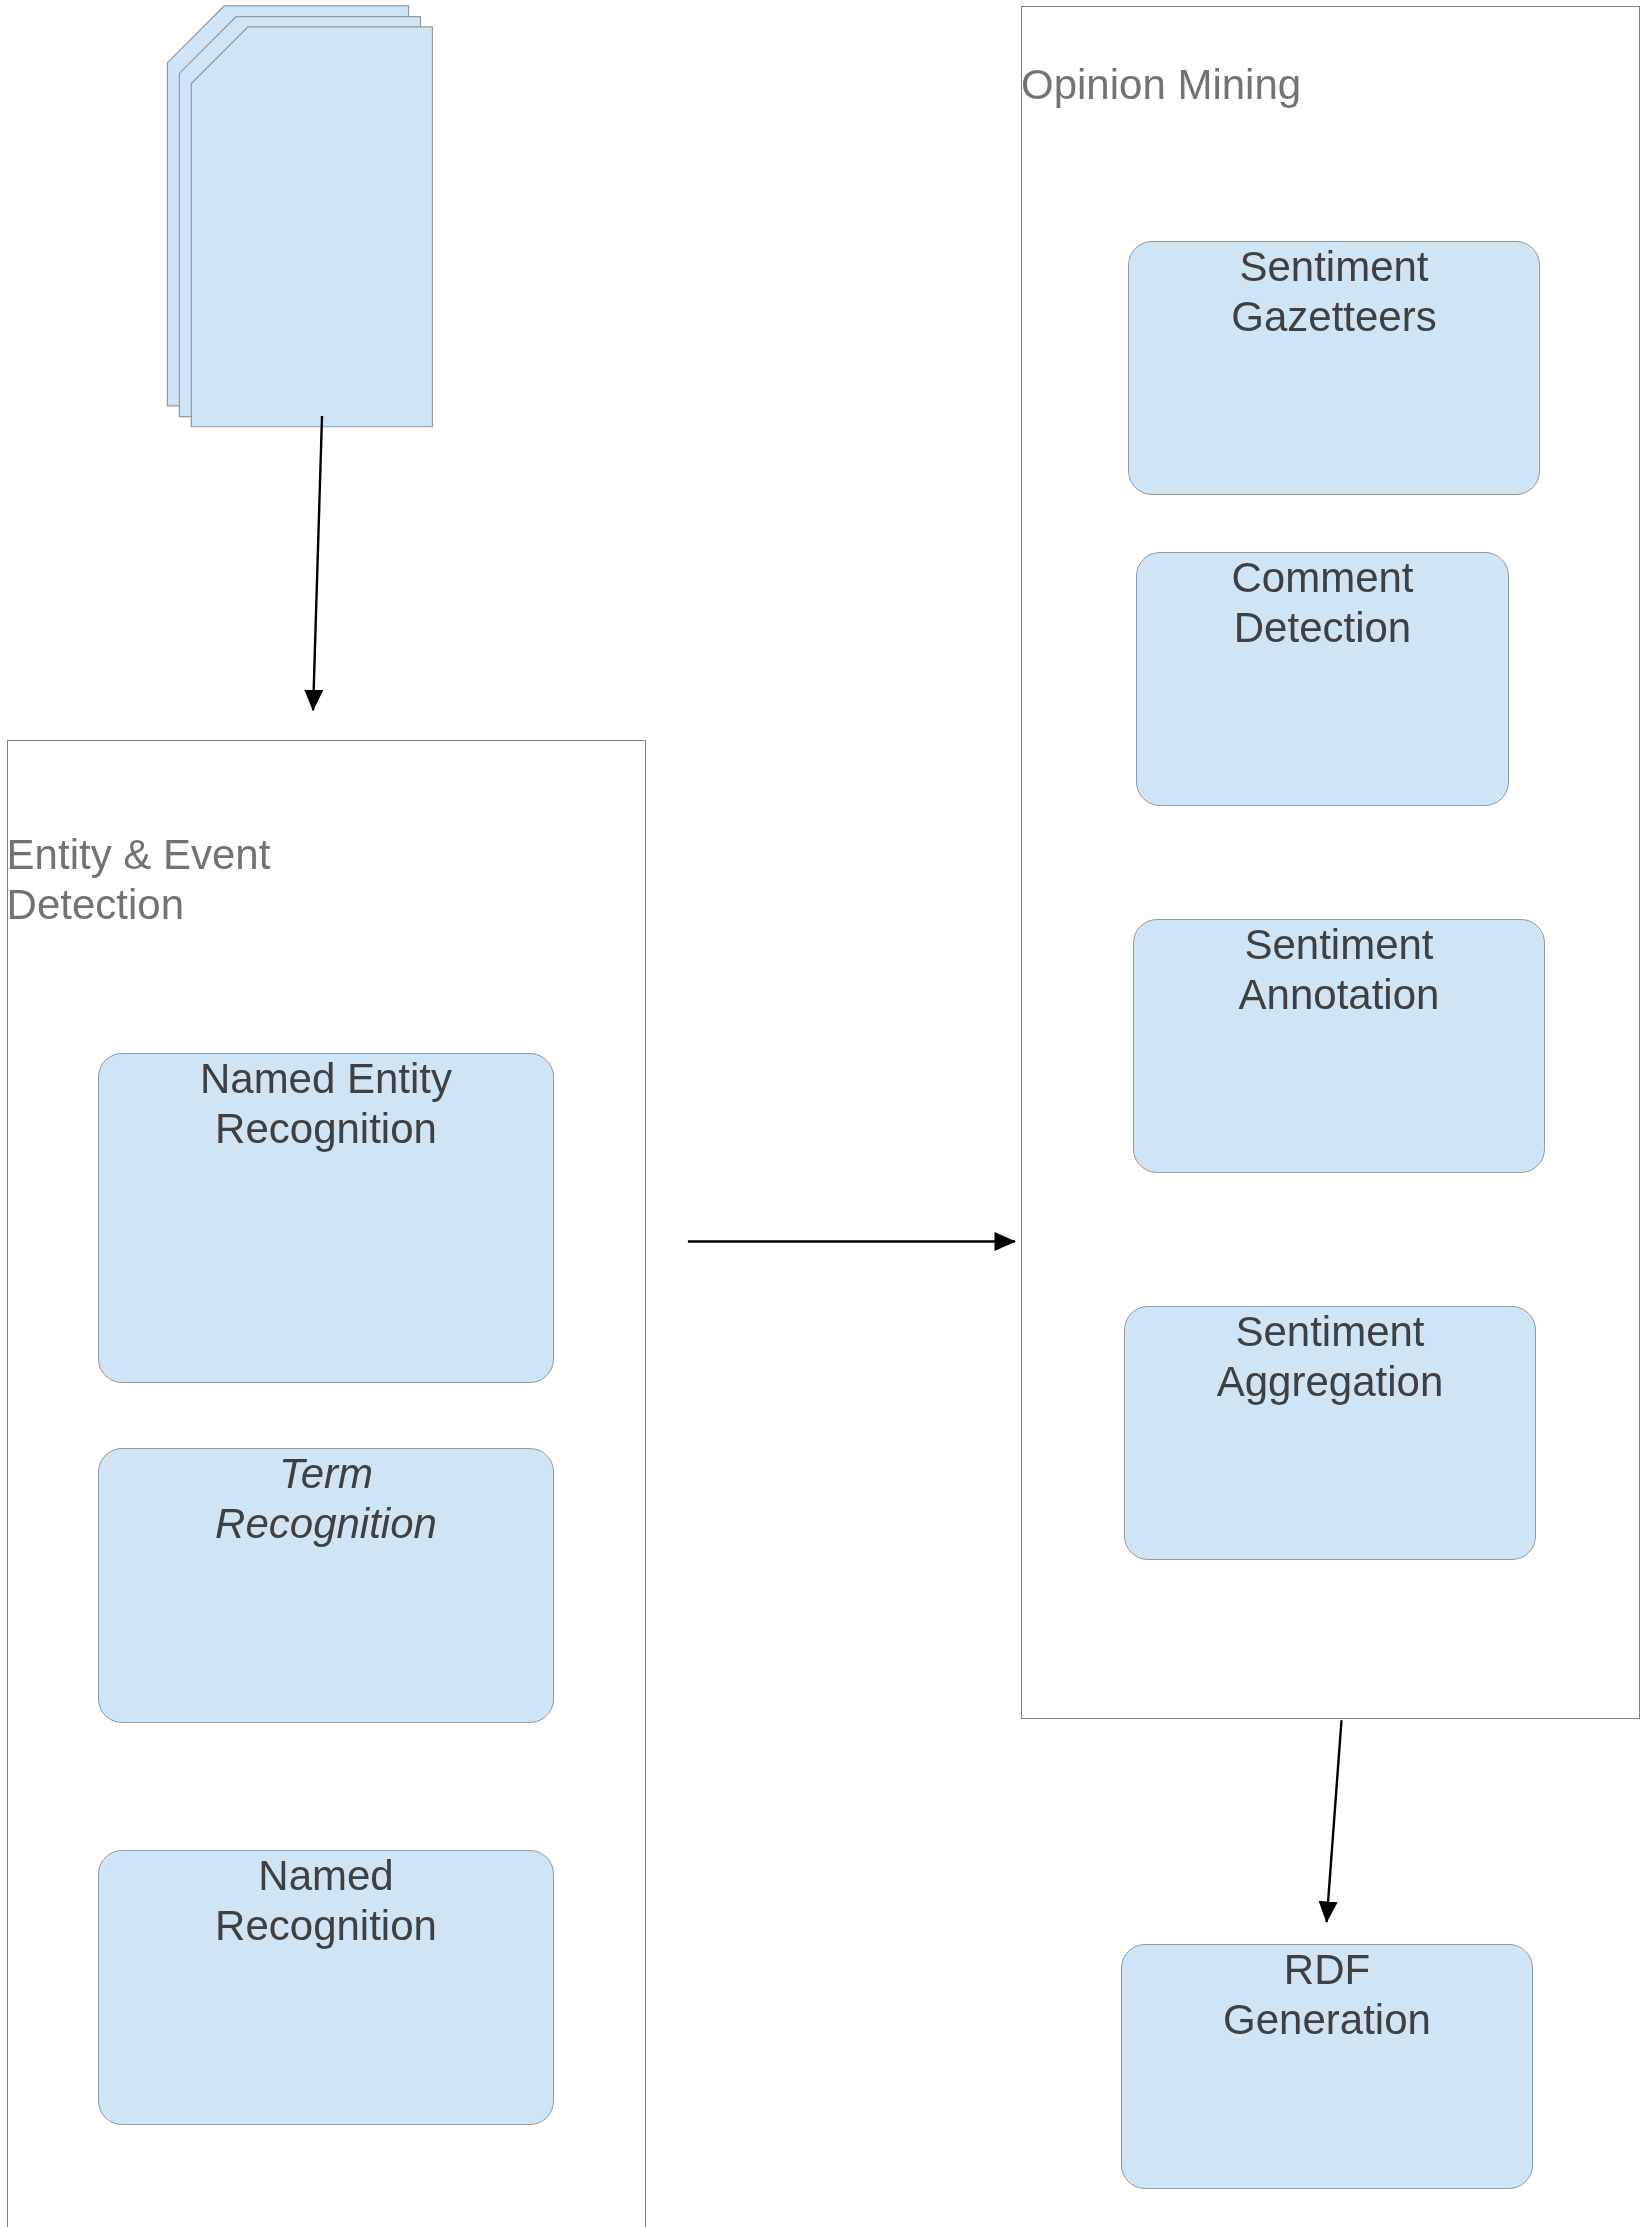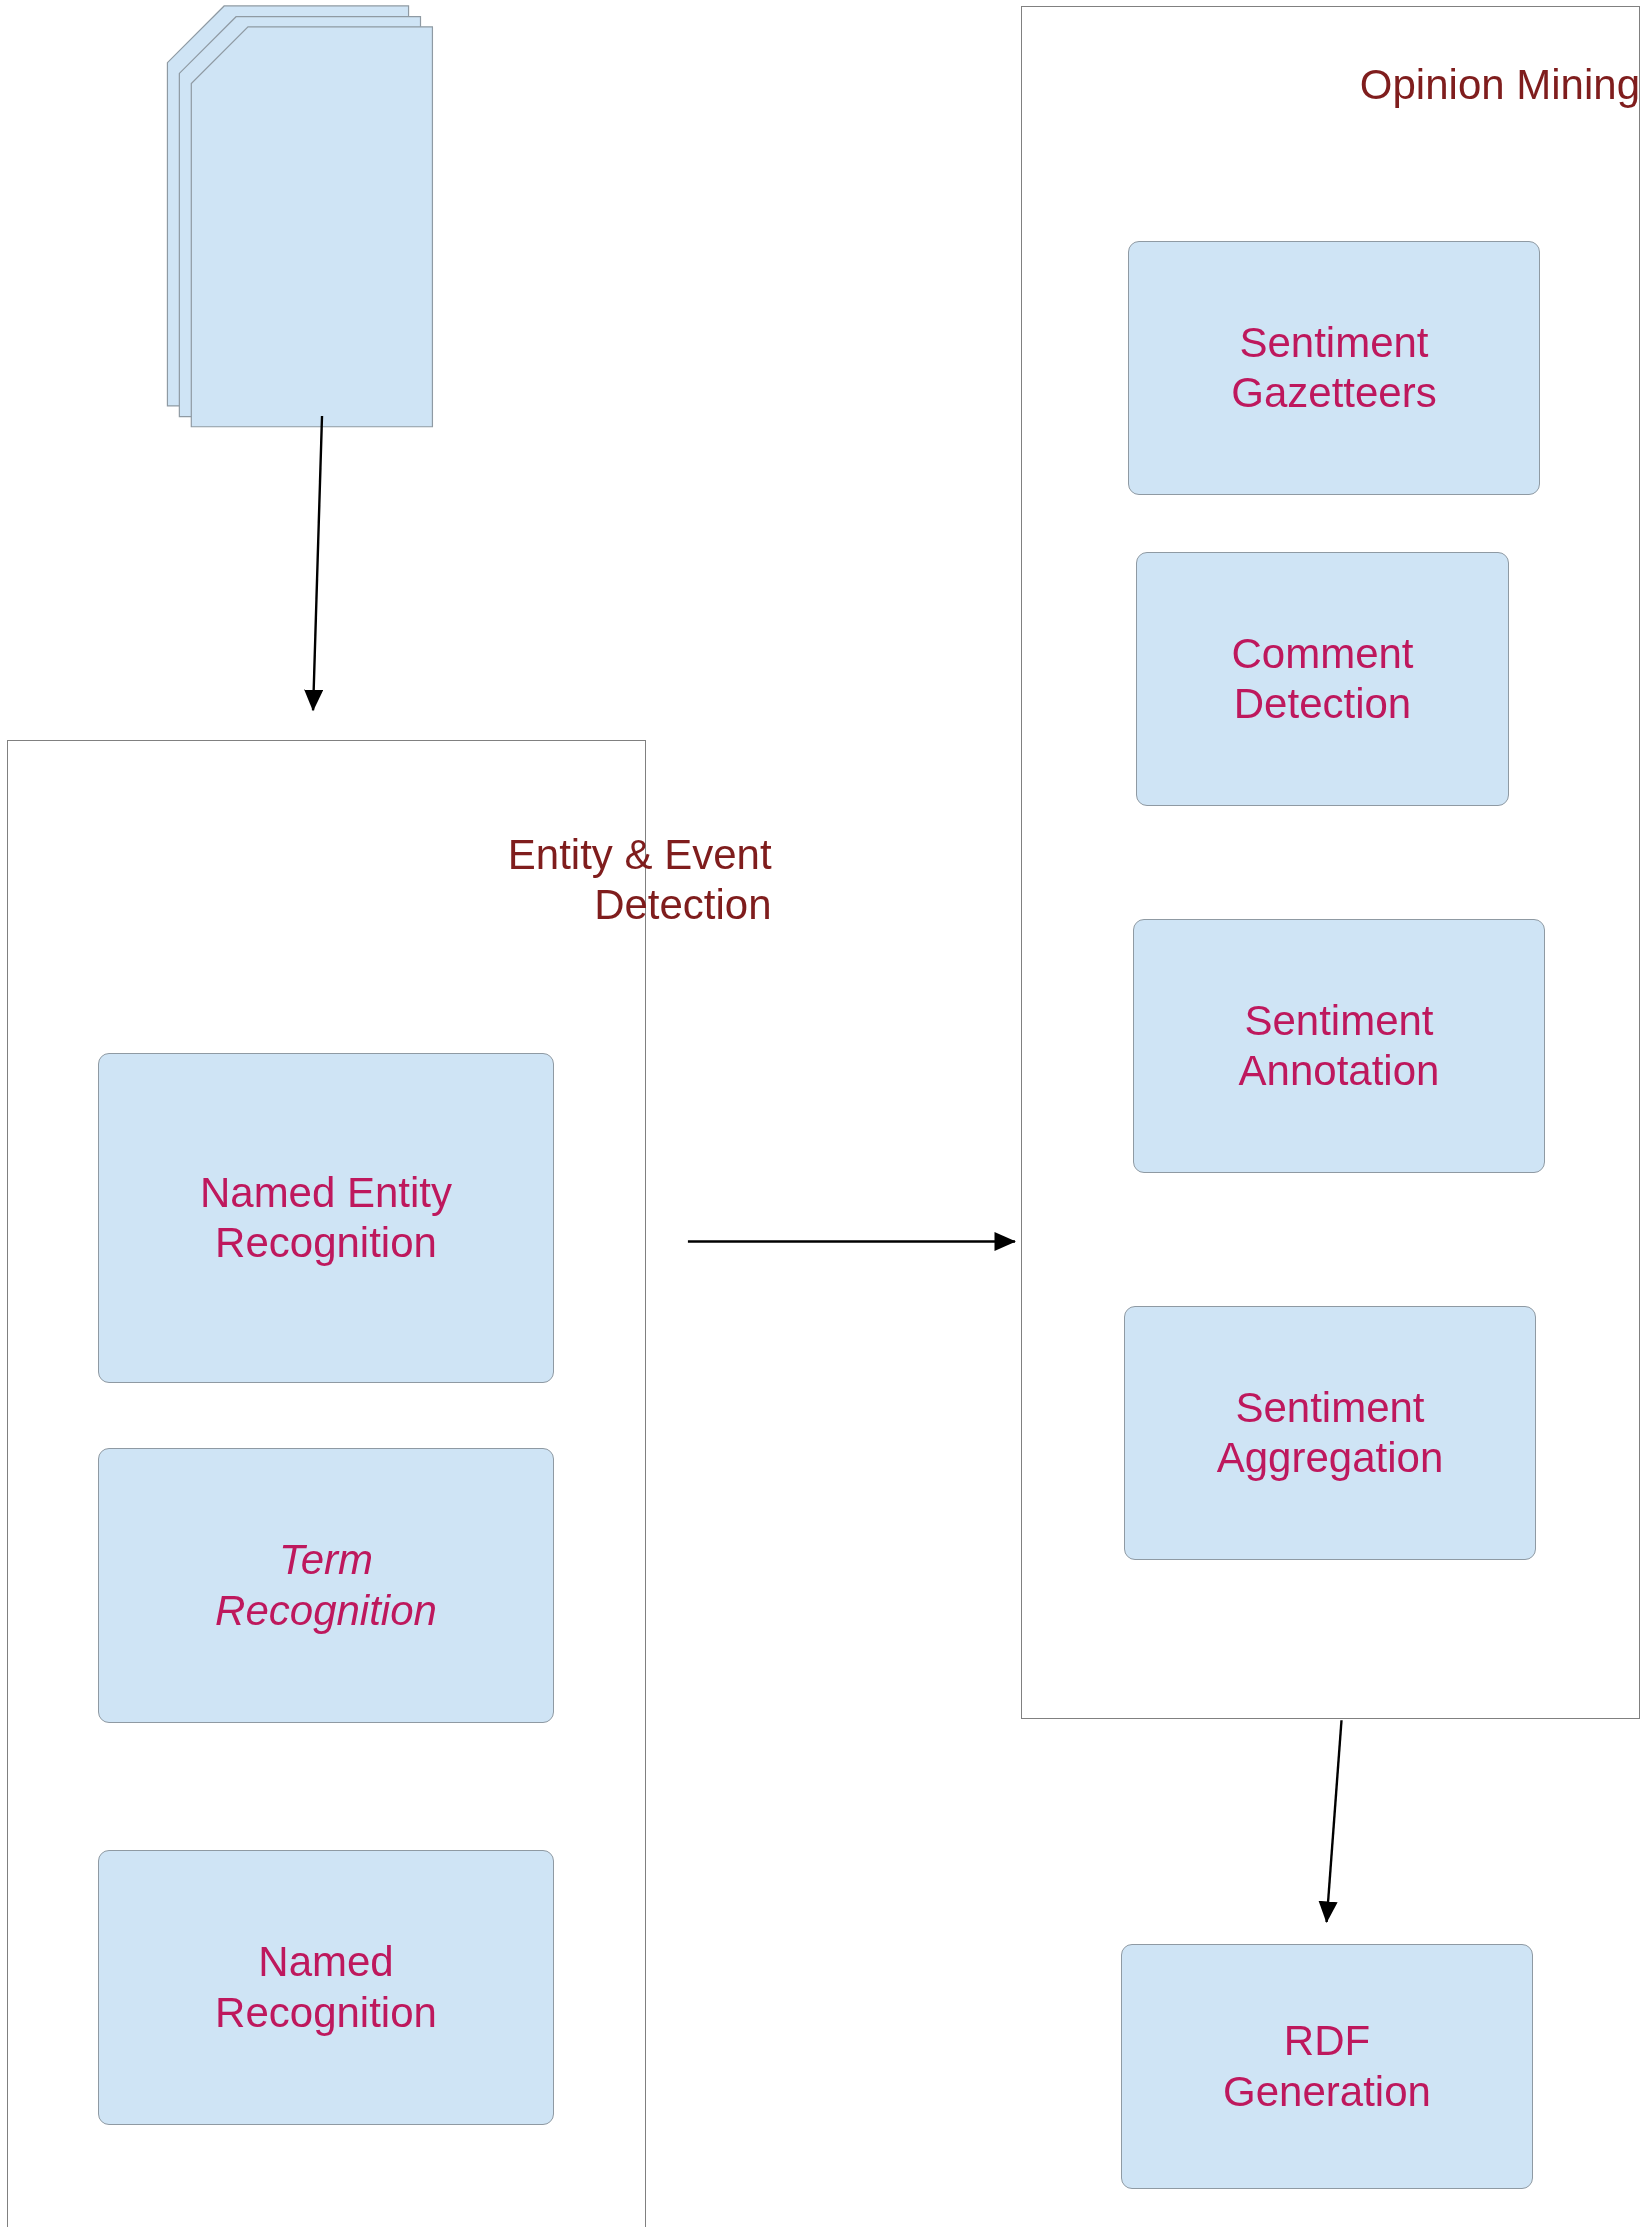--- a/index.html
+++ b/index.html
@@ -1,25 +1,25 @@
 <!DOCTYPE html>
 <html style="font-size:9.6px"><head>
 <meta charset="utf-8">
 <style>
   html,body{margin:0;padding:0;background:#ffffff;}
   body{width:1648px;height:2227px;position:relative;overflow:hidden;
        font-family:"Liberation Sans",sans-serif;color:#000;}
   #stage{position:absolute;left:0;top:0;width:1648px;height:2227px;}
   svg.layer{position:absolute;left:0;top:0;width:1648px;height:2227px;pointer-events:none;}
   .group-box{position:absolute;background:#ffffff;border:1.8px solid #808080;box-sizing:border-box;}
-  .group-title{position:absolute;text-align:right;font-size:42px;line-height:1.18;
-               color:#7f1d1d;white-space:pre-line;}
-  .node{position:absolute;background:#cfe4f5;border:1.2px solid #8f9aa3;border-radius:11px;
-        box-sizing:border-box;display:flex;align-items:center;justify-content:center;
-        text-align:center;font-size:42px;line-height:1.2;color:#be185d;white-space:pre-line;}
+  .group-title{position:absolute;text-align:left;font-size:42px;line-height:1.18;
+               color:#737373;white-space:pre-line;}
+  .node{position:absolute;background:#cfe4f5;border:1.2px solid #8f9aa3;border-radius:24px;
+        box-sizing:border-box;display:flex;align-items:flex-start;justify-content:center;
+        text-align:center;font-size:42px;line-height:1.2;color:#404040;white-space:pre-line;}
   .node span{display:block;}
 </style>
 </head>
 <body>
 
 <div id="stage">
 
   <svg class="layer" viewBox="0 0 2760 3731" xmlns="http://www.w3.org/2000/svg">
     <defs>
       <marker id="arrowhead" markerWidth="10" markerHeight="10" refX="8.6" refY="4" orient="auto" markerUnits="strokeWidth">

